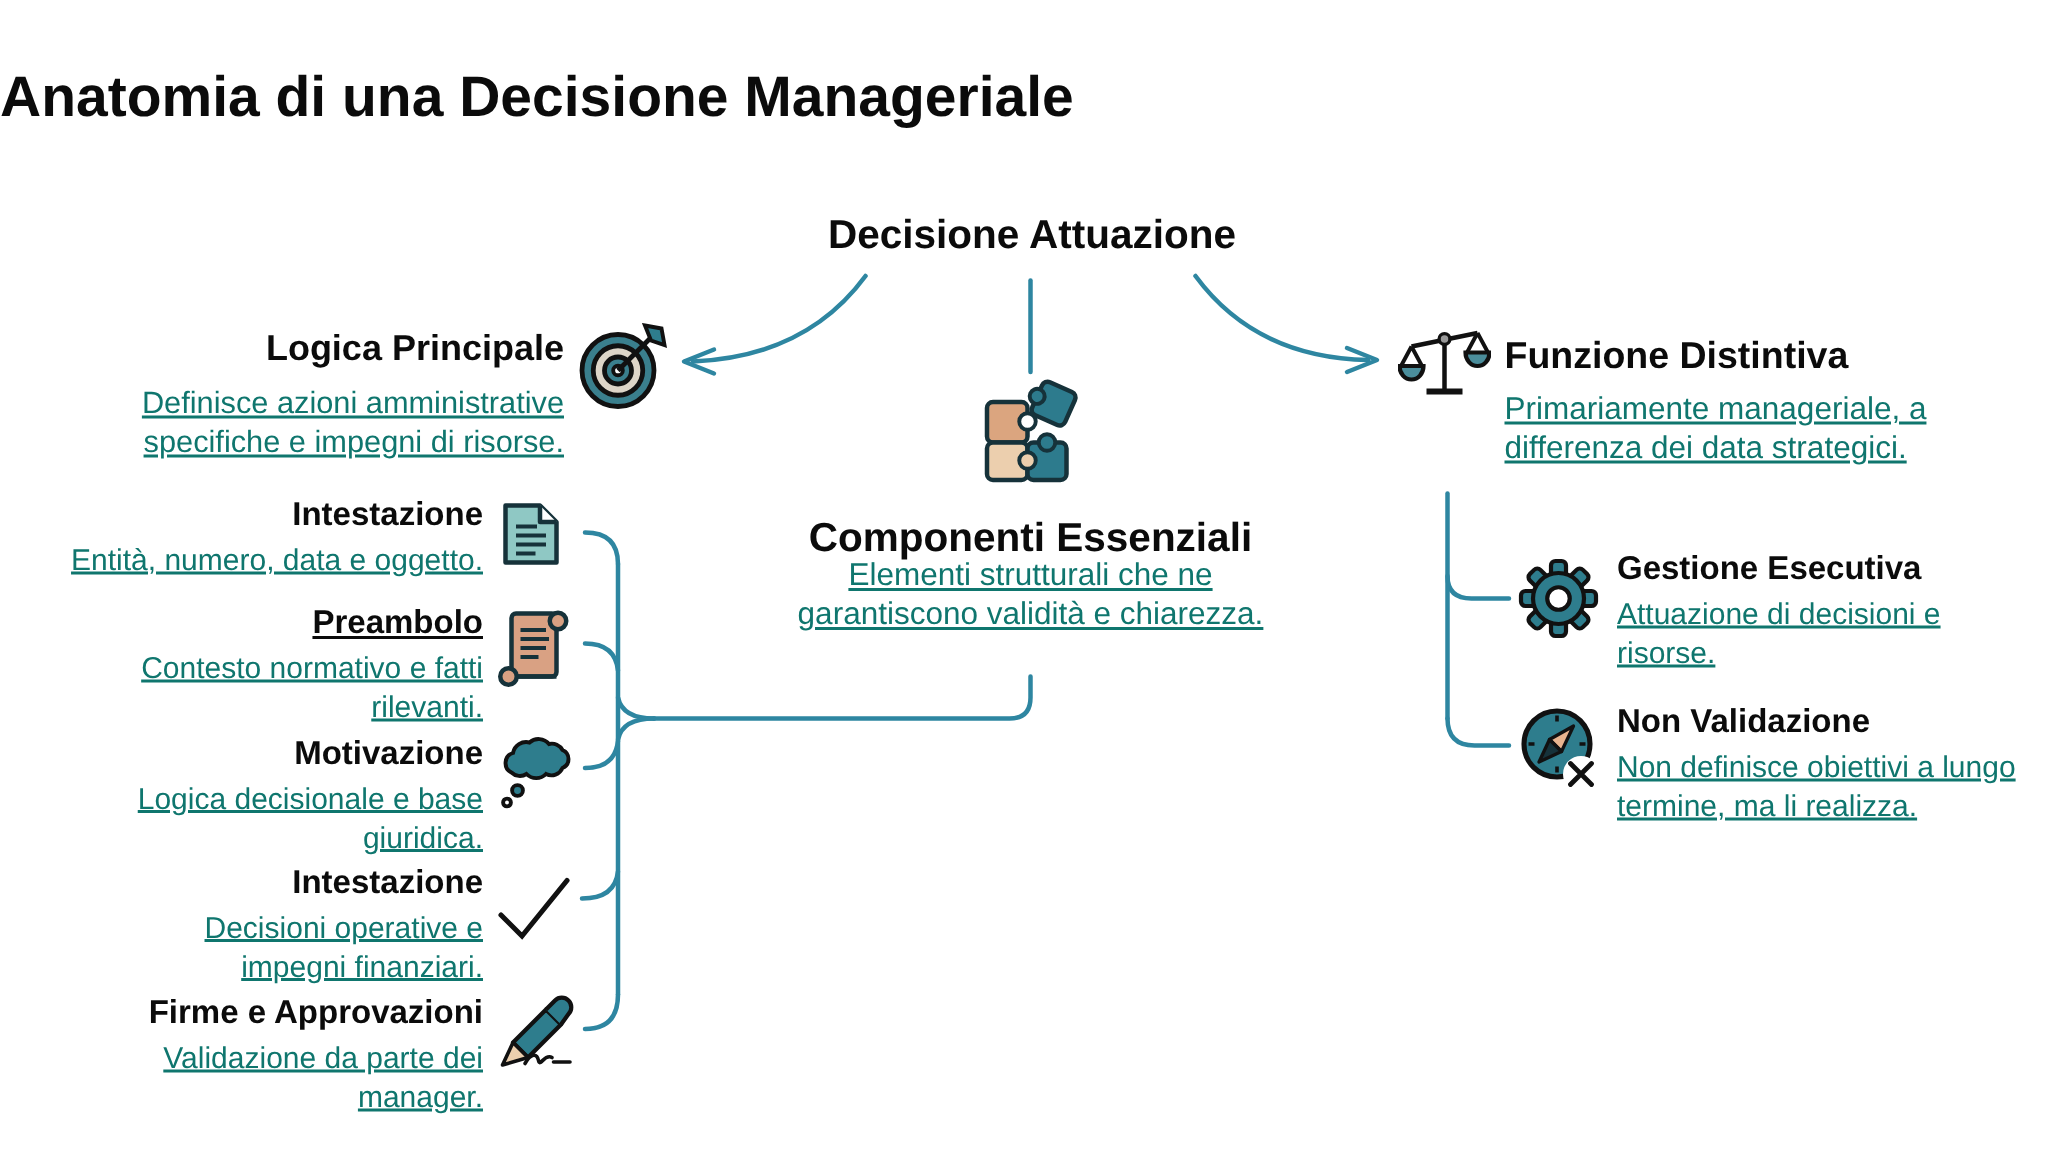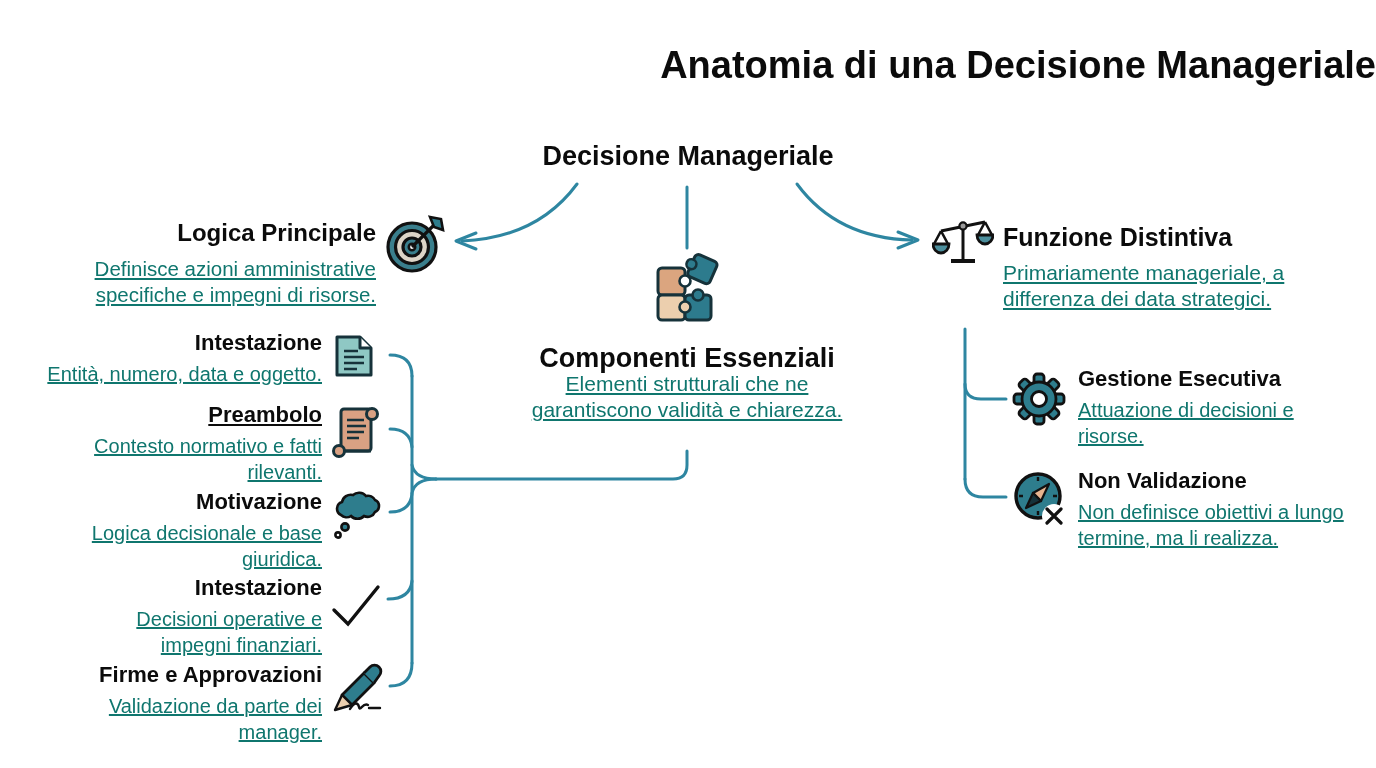--- a/index.html
+++ b/index.html
@@ -1,19 +1,19 @@
 <!DOCTYPE html>
 <html><head>
 <meta charset="utf-8">
 <style>
   html,body{margin:0;padding:0;background:#fff;}
   .canvas{position:relative;width:1376px;height:768px;background:#ffffff;overflow:hidden;
           font-family:"Liberation Sans",sans-serif;color:#111;}
   .abs{position:absolute;}
-  .page-title{top:44px;left:0;width:1376px;text-align:right;font-size:38px;font-weight:700;color:#0b0b0b;}
+  .page-title{top:44px;left:0;width:1376px;text-align:left;font-size:38px;font-weight:700;color:#0b0b0b;}
   .root-node{top:141px;left:0;width:1376px;text-align:center;font-size:27px;font-weight:700;color:#0b0b0b;}
   svg.connectors{position:absolute;top:0;left:0;width:1376px;height:768px;}
   .heading{font-weight:700;color:#0b0b0b;}
   .body-text{color:#0f766e;text-decoration:underline;}
   
   .scopo-title{top:219px;right:1000px;font-size:24px;white-space:nowrap;text-align:right;}
   .scopo-desc{top:256px;right:1000px;width:312px;font-size:20.5px;line-height:1.26;text-align:right;}
   
   .comp-title{top:343px;left:487px;width:400px;text-align:center;font-size:27px;}
   .comp-desc{top:371px;left:527px;width:320px;text-align:center;font-size:21px;line-height:1.26;}
@@ -49,21 +49,21 @@
       <path d="M390,512 Q410,512 412,494"></path>
       <path d="M388,599 Q410,599 412,581"></path>
       <path d="M390,686 Q412,686 412,663"></path>
       <path d="M965,329 L965,479"></path>
       <path d="M965,384 Q965,399 981,399 L1006,399"></path>
       <path d="M965,479 Q965,497 983,497 L1006,497"></path>
     </g>
   </svg>
 
   <div class="abs page-title">Anatomia di una Decisione Manageriale</div>
-  <div class="abs root-node">Decisione Manageriale</div>
+  <div class="abs root-node">Decisione Attuazione</div>
 
   <div class="abs heading scopo-title">Logica Principale</div>
   <div class="abs body-text scopo-desc">Definisce azioni amministrative specifiche e impegni di risorse.</div>
   <span class="abs icon" style="left:385px;top:211px;">
     <svg width="62" height="66" viewBox="0 0 62 66">
       <circle cx="27" cy="36" r="24" fill="#3a7f8d" stroke="#111" stroke-width="3.2"></circle>
       <circle cx="27" cy="36" r="16.5" fill="#ddd5c8" stroke="#111" stroke-width="3.2"></circle>
       <circle cx="27" cy="36" r="9" fill="#3a7f8d" stroke="#111" stroke-width="3.2"></circle>
       <circle cx="27" cy="36" r="3.2" fill="#fff" stroke="#111" stroke-width="2.6"></circle>
       <path d="M27,36 L50,13" stroke="#111" stroke-width="3.2"></path>

